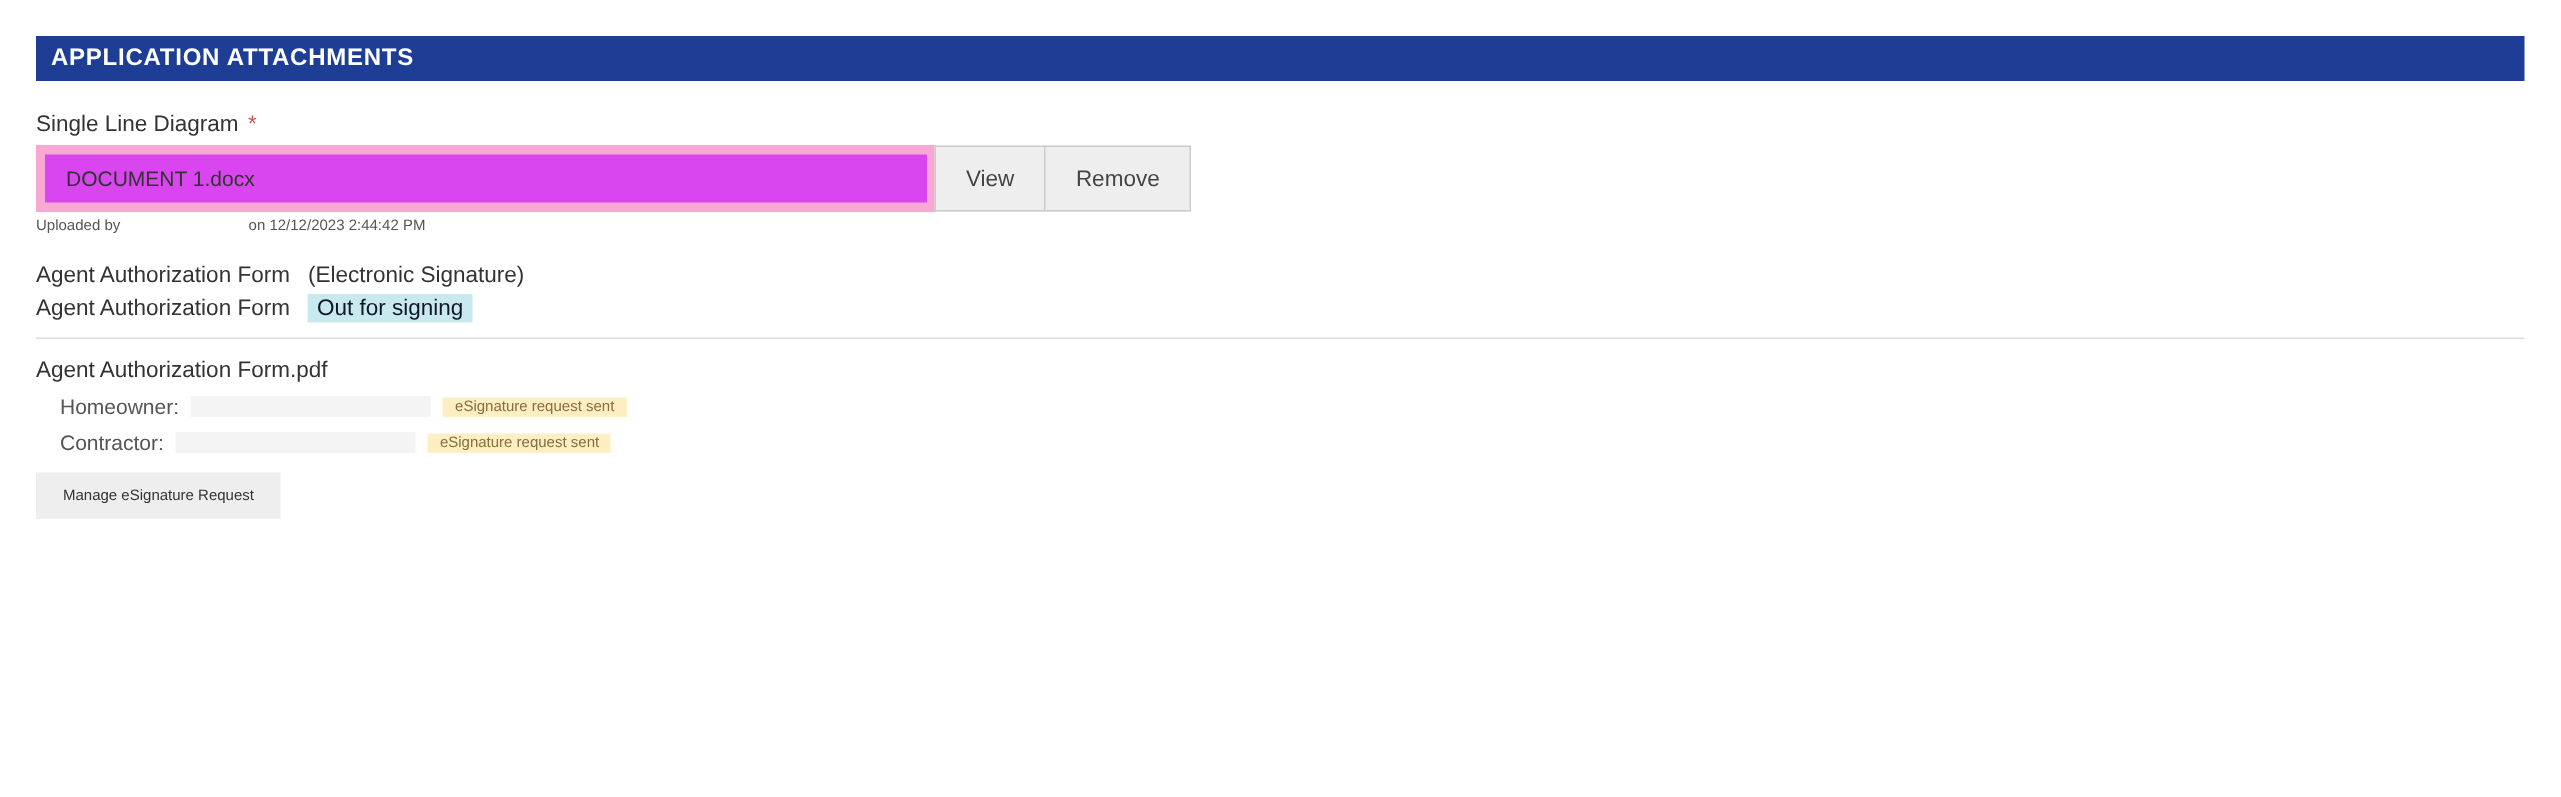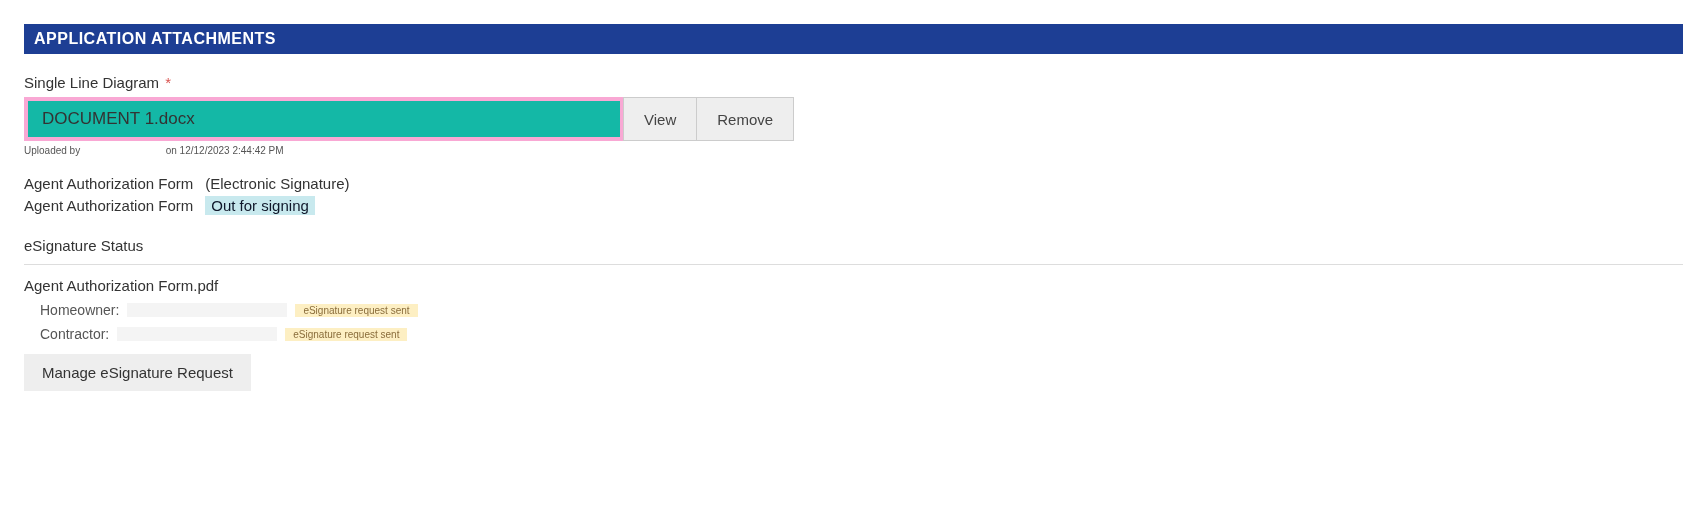--- a/index.html
+++ b/index.html
@@ -33,25 +33,25 @@
     margin-bottom: 6px;
   }
   .req-star { color: #d9534f; margin-left: 2px; }
   .file-row {
     display: flex;
     align-items: stretch;
     margin-top: 6px;
   }
   .file-input {
     flex: 0 0 600px;
-    border: 4px solid #f9a8d4;
+    border: 6px solid #f9a8d4;
     padding: 8px 14px;
-    font-size: 17px;
-    color: #333;
-    background: #14b8a6;
+    font-size: 14px;
+    color: #333;
+    background: #d946ef;
   }
   .file-btn {
     border: 1px solid #ccc;
     background: #eee;
     padding: 8px 20px;
     font-size: 15px;
     color: #444;
     cursor: pointer;
     margin-left: -1px;
   }
@@ -118,21 +118,21 @@
     height: 14px;
     background: #f4f4f4;
     vertical-align: middle;
   }
   .signer-row .yellow-badge { font-size: 10px; }
   .manage-btn {
     margin-top: 12px;
     background: #eee;
     border: none;
     padding: 10px 18px;
-    font-size: 15px;
+    font-size: 10px;
     color: #333;
     cursor: pointer;
   }
   .save-wrap {
     margin-top: 16px;
     border-top: 1px solid #eee;
     padding: 12px 0 24px 0;
     text-align: center;
   }
   .save-highlight {
@@ -176,21 +176,20 @@
 
   <div class="auth-line">
     <span>Agent Authorization Form</span>
     <span>(Electronic Signature)</span>
   </div>
   <div class="auth-line">
     <span>Agent Authorization Form</span>
     <span class="cyan-badge">Out for signing</span>
   </div>
 
-  <div class="esig-heading">eSignature Status</div>
   <hr class="sep">
 
   <div class="esig-file-line">
     <span>Agent Authorization Form.pdf</span>
   </div>
 
   <div class="signer-row">
     <span>Homeowner:</span>
     <span class="redacted"></span>
     <span class="yellow-badge">eSignature request sent</span>

